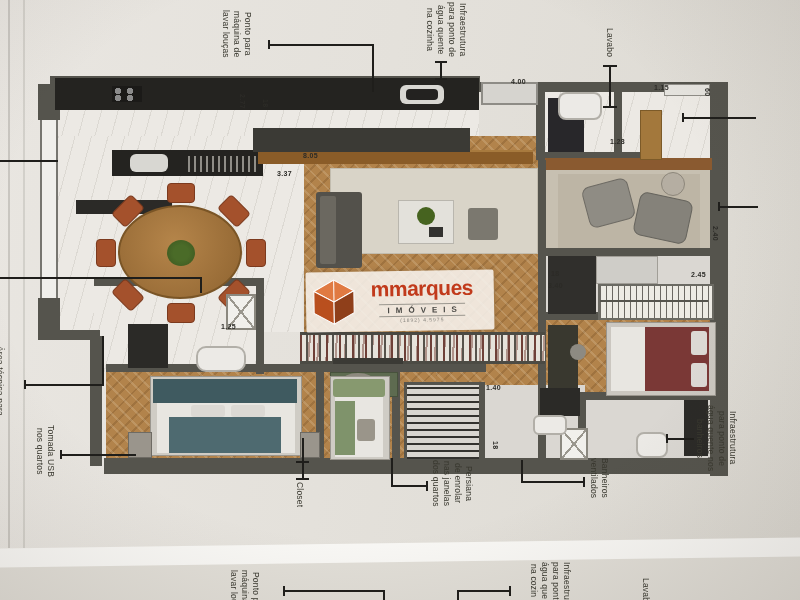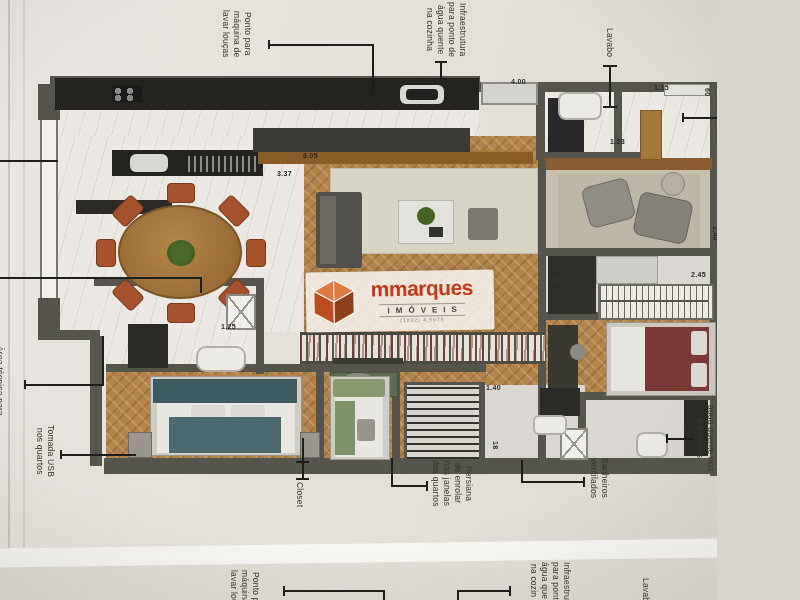--- a/index.html
+++ b/index.html
@@ -1,17 +1,17 @@
 <!DOCTYPE html>
 <html><head>
 <meta charset="utf-8">
 <style>
   html,body{margin:0;padding:0;width:800px;height:600px;overflow:hidden;
     font-family:"Liberation Sans",sans-serif;background:#d8d5cf;}
-  .photo{position:relative;width:717px;height:600px;overflow:hidden;
+  .photo{position:relative;width:800px;height:600px;overflow:hidden;
     box-shadow:inset 0 0 90px rgba(40,30,20,.14);}
   .abs{position:absolute;}
   .paper{position:absolute;left:0;top:0;width:800px;height:556px;
     background:linear-gradient(100deg,#e9e6e1 0%,#e4e1db 45%,#dcd9d2 100%);}
   .fold{position:absolute;top:0;width:2px;height:548px;background:#b9b6af;opacity:.65;}
   .wall{position:absolute;background:#55544d;}
   .marble{position:absolute;background-color:#ece9e4;
     background-image:repeating-linear-gradient(105deg,rgba(183,179,170,.30) 0 1px,transparent 1px 16px);}
   .wood{position:absolute;background-color:#b2834b;
     background-image:repeating-linear-gradient(45deg,rgba(255,243,220,.16) 0 2px,transparent 2px 9px),

